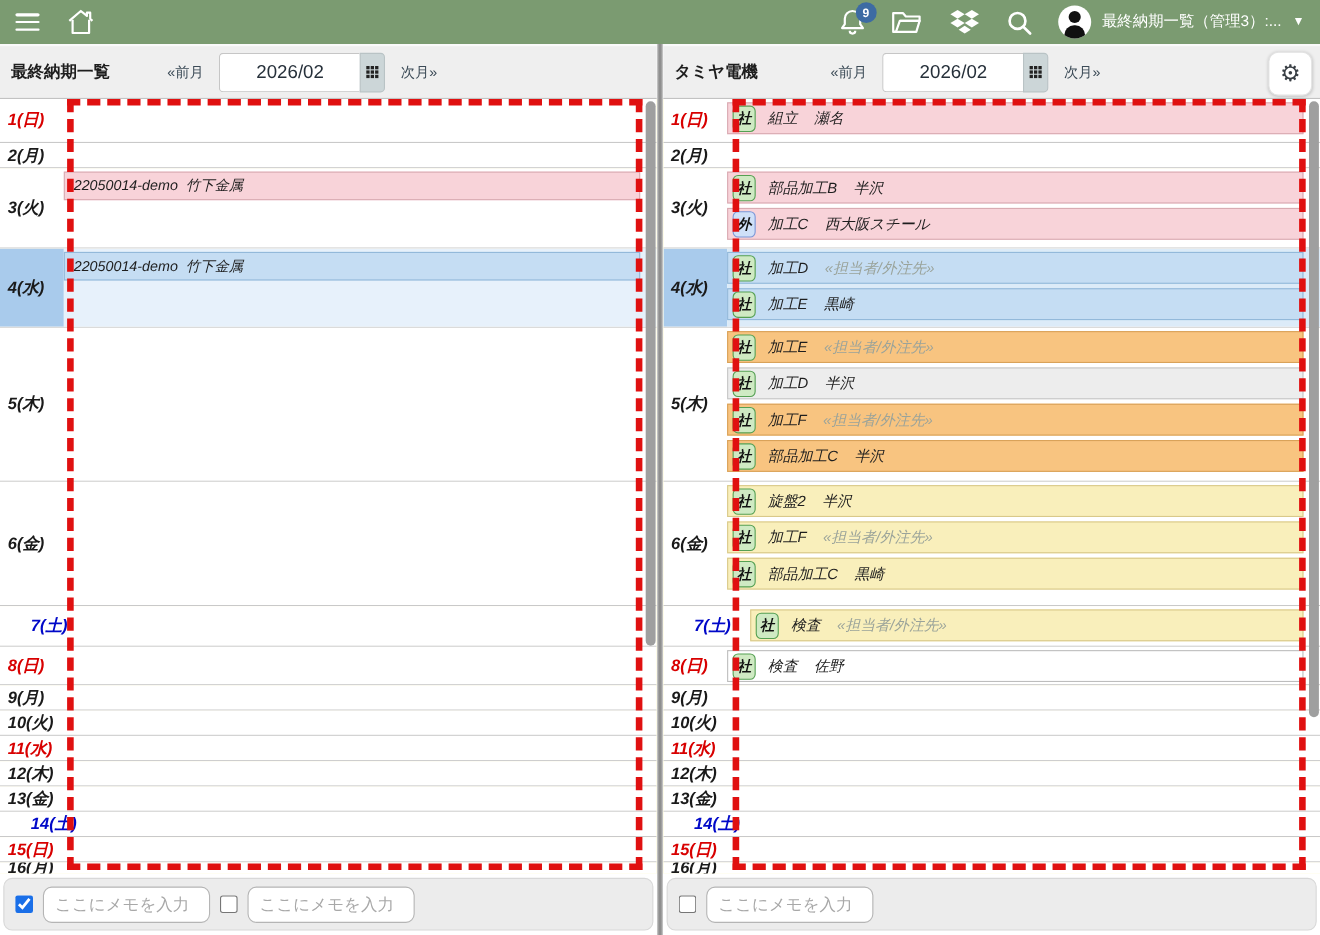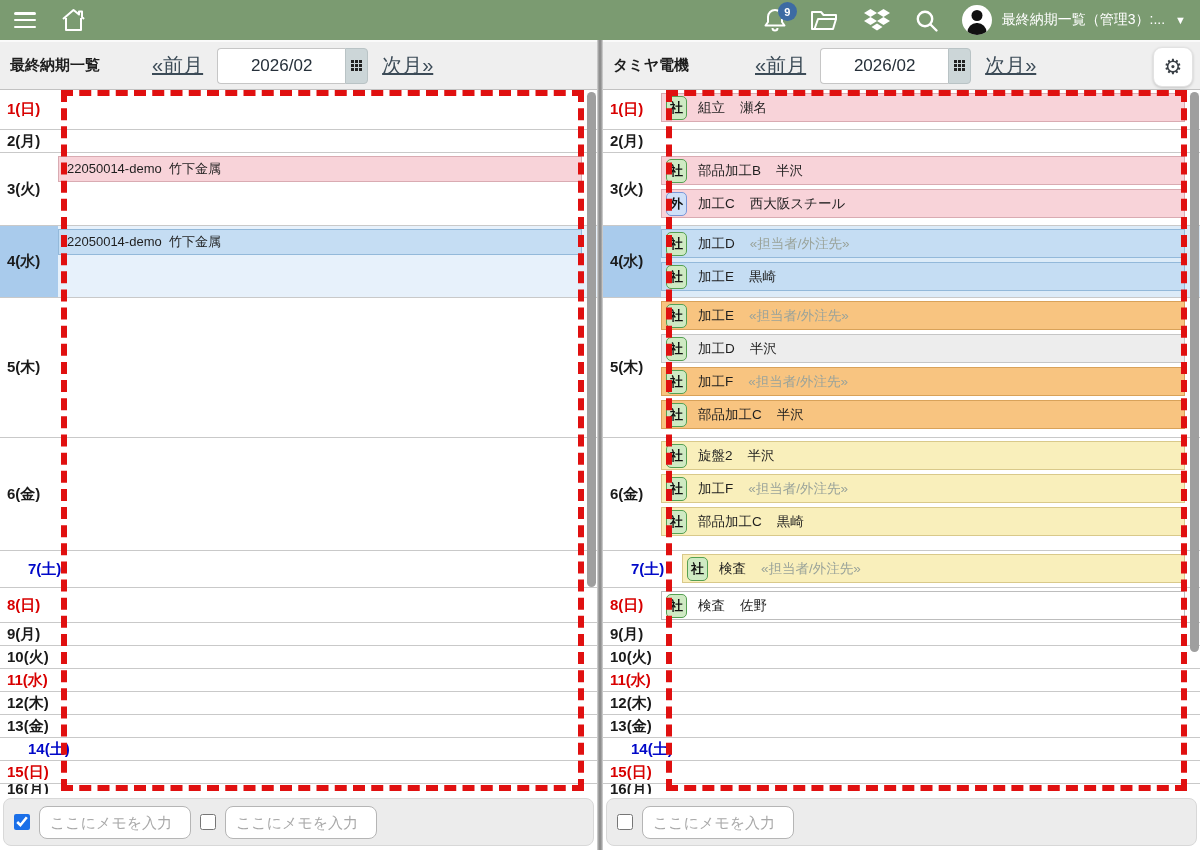--- a/index.html
+++ b/index.html
@@ -26,35 +26,35 @@
 
   
   .main { display:flex; height:810px; }
   .panel { width:597px; position:relative; background:#fff; }
   .divider { width:6px; background:linear-gradient(to right,#d9d9d9,#8f8f8f 35%,#8f8f8f 65%,#d9d9d9); }
 
   
   .phead { height:50px; background:#efefef; border-bottom:1px solid #c2c2c2; border-top:2px solid #fafafa;
     display:flex; align-items:center; padding:16px 10px; position:relative; }
   .ptitle { font-weight:bold; font-size:15px; color:#1e1e1e; width:138px; }
-  .navbtn { font-size:20px; color:#3c4b57; cursor:pointer; margin:0 4px; white-space:nowrap;text-decoration:underline; }
+  .navbtn { font-size:13px; color:#3c4b57; cursor:pointer; margin:0 4px; white-space:nowrap; }
   .month-input { width:128px; height:36px; text-align:center; font-size:17px; color:#26303a;
     border:1px solid #c6c6c6; border-right:none; border-radius:4px 0 0 4px; background:#fff; margin-left:10px; }
   .cal-btn { width:23px; height:36px; background:#ccd6d8; border:1px solid #b9c3c5;
     border-radius:0 4px 4px 0; display:flex; align-items:center; justify-content:center;
     margin-right:10px; cursor:pointer; }
   .dots { width:3px; height:3px; background:#222; box-shadow:
     4px 0 #222, 8px 0 #222, 0 4px #222, 4px 4px #222, 8px 4px #222, 0 8px #222, 4px 8px #222, 8px 8px #222;
     margin:-8px 8px 0 0; }
   .gear-btn { position:absolute; right:7px; top:5px; width:40px; height:40px; background:#fff;
     border:1px solid #e2e2e2; border-radius:9px; box-shadow:0 1px 3px rgba(0,0,0,.18);
     display:flex; align-items:center; justify-content:center; font-size:21px; color:#3a4046; cursor:pointer; }
 
   
-  .cal { position:relative; height:704px; overflow:hidden; background:#fef9c3; }
+  .cal { position:relative; height:704px; overflow:hidden; background:#fef9c3;font-style:italic; }
   .row { display:flex; border-bottom:1px solid #c9c9c9; background:#fff; overflow:hidden; }
   .date-cell { width:58px; flex:none; display:flex; align-items:center; padding-left:7px;
     font-weight:bold; font-size:15px; color:#1a1a1a; }
   .d-sun,.d-hol { color:#d80000; }
   .d-sat { color:#0008c8;margin-left:21px; }
   .events { flex:1; padding-right:15px; }
   .today .date-cell { background:#a9cbec; }
   .left-p .today .events { background:#e7f1fb; }
   .right-p .today .events { background:#dcebf8; }
   .lbar { height:26px; margin-top:3px; border:1px solid; display:flex; align-items:center;

